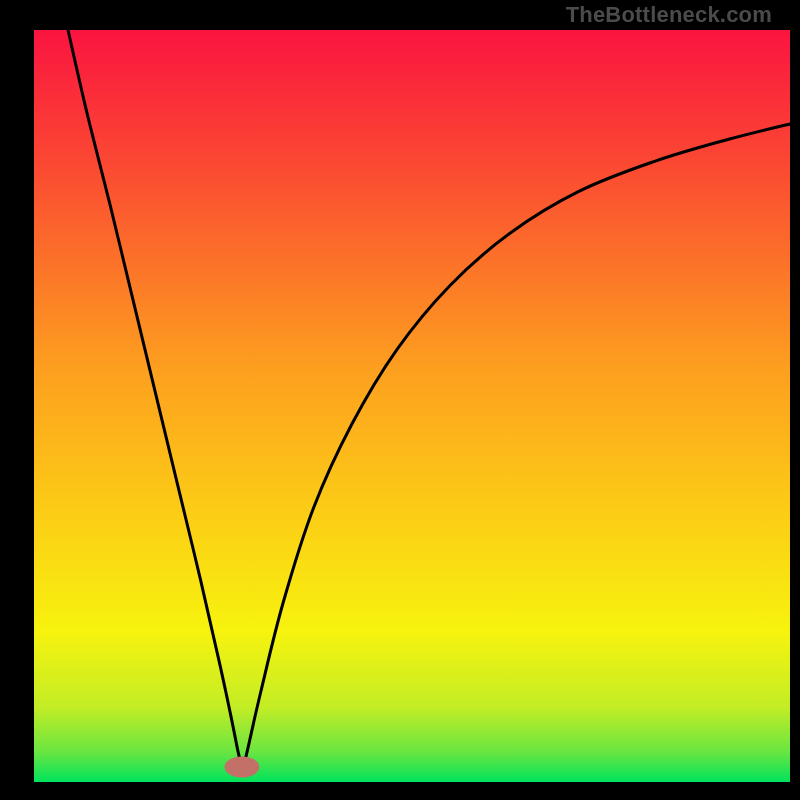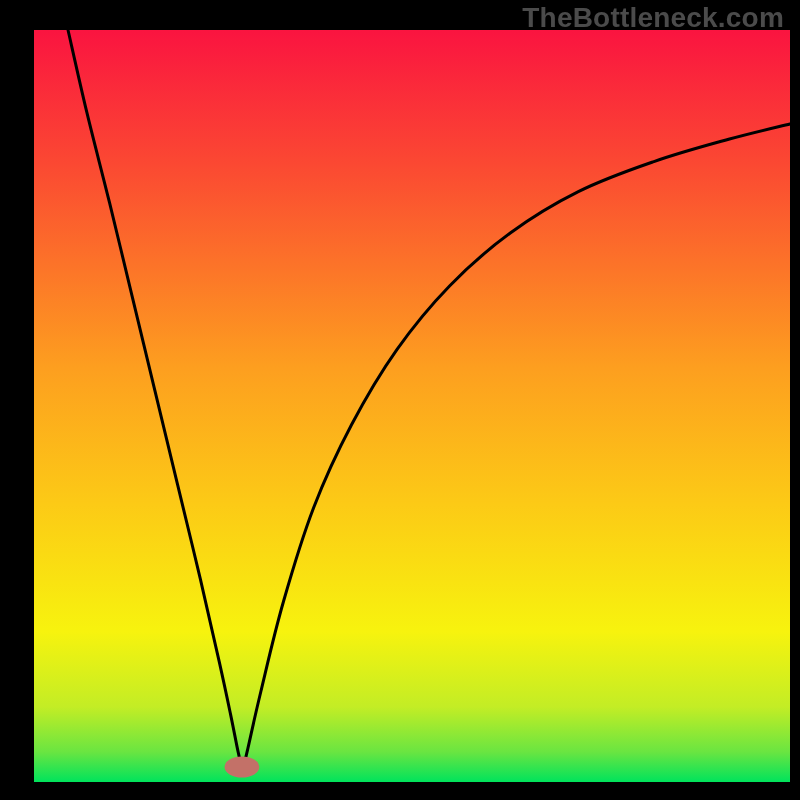--- a/index.html
+++ b/index.html
@@ -13,23 +13,23 @@
   }
   .frame {
     position: relative;
     width: 800px;
     height: 800px;
     background: #000;
   }
   .watermark {
     position: absolute;
     top: 2px;
-    right: 16px;
+    right: 28px;
     color: #4b4b4b;
-    font-size: 28px;
+    font-size: 22px;
     font-weight: bold;
     letter-spacing: 0.2px;
     z-index: 10;
   }
   svg {
     display: block;
   }
 </style>
 </head>
 <body>

